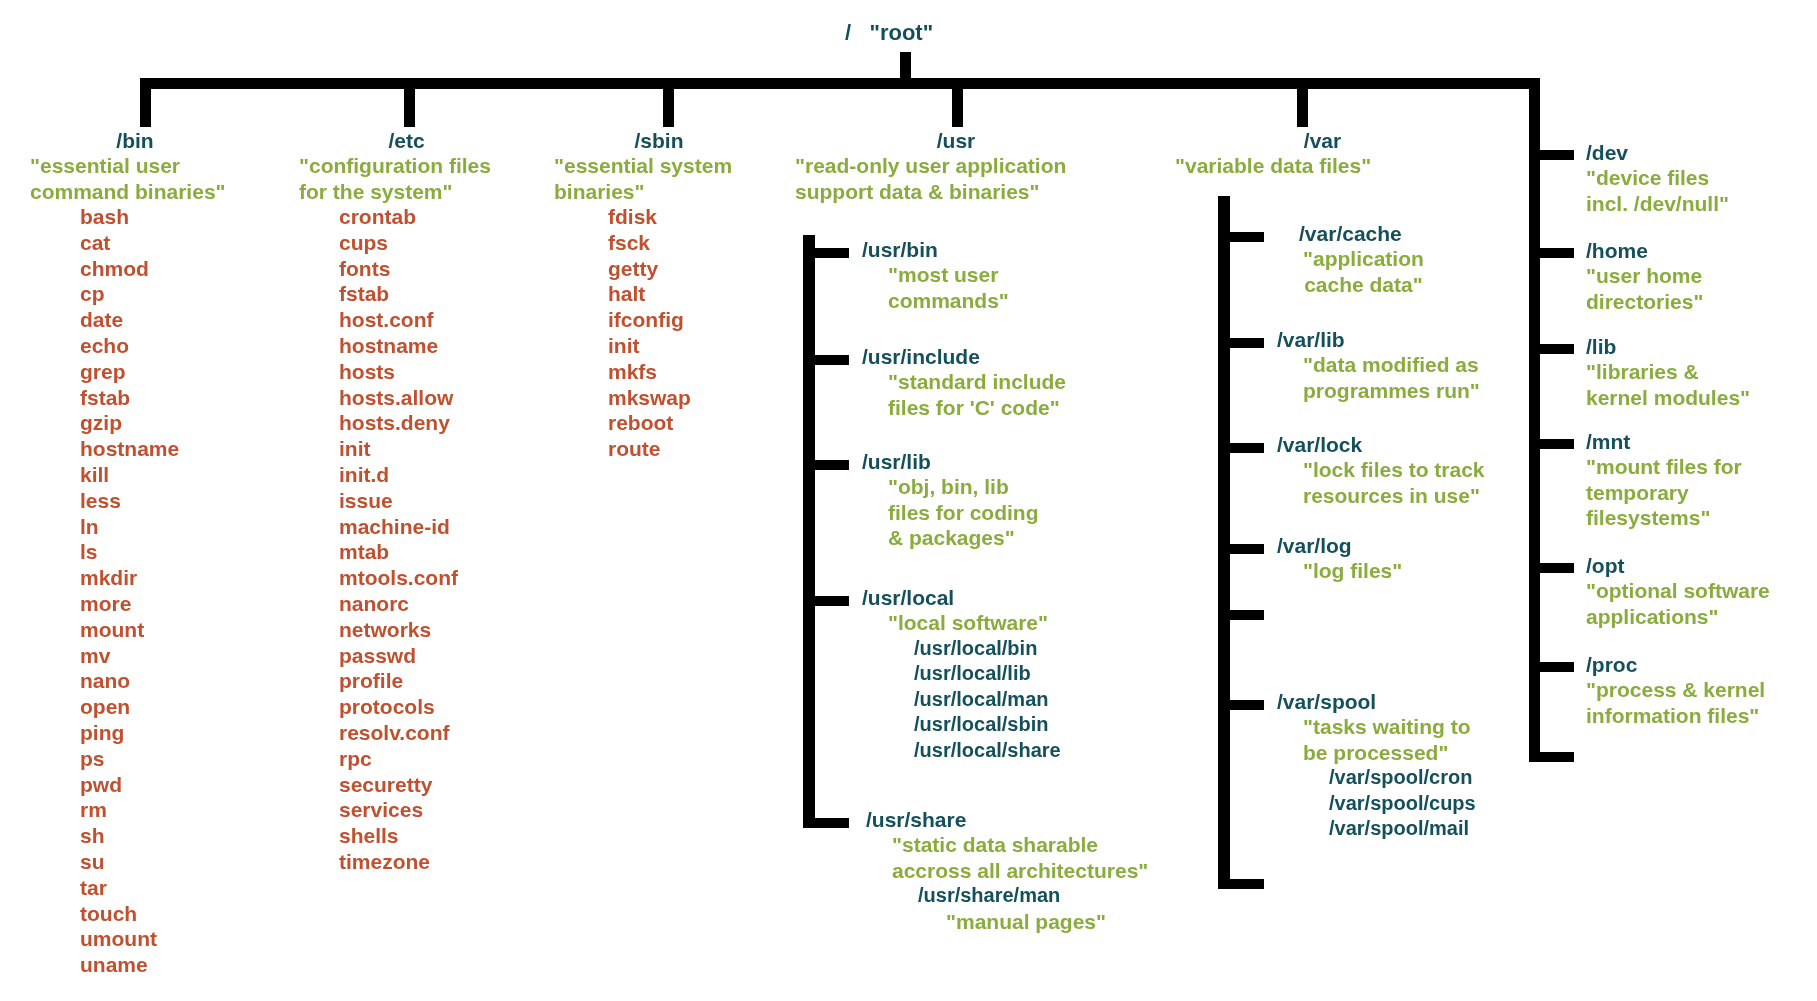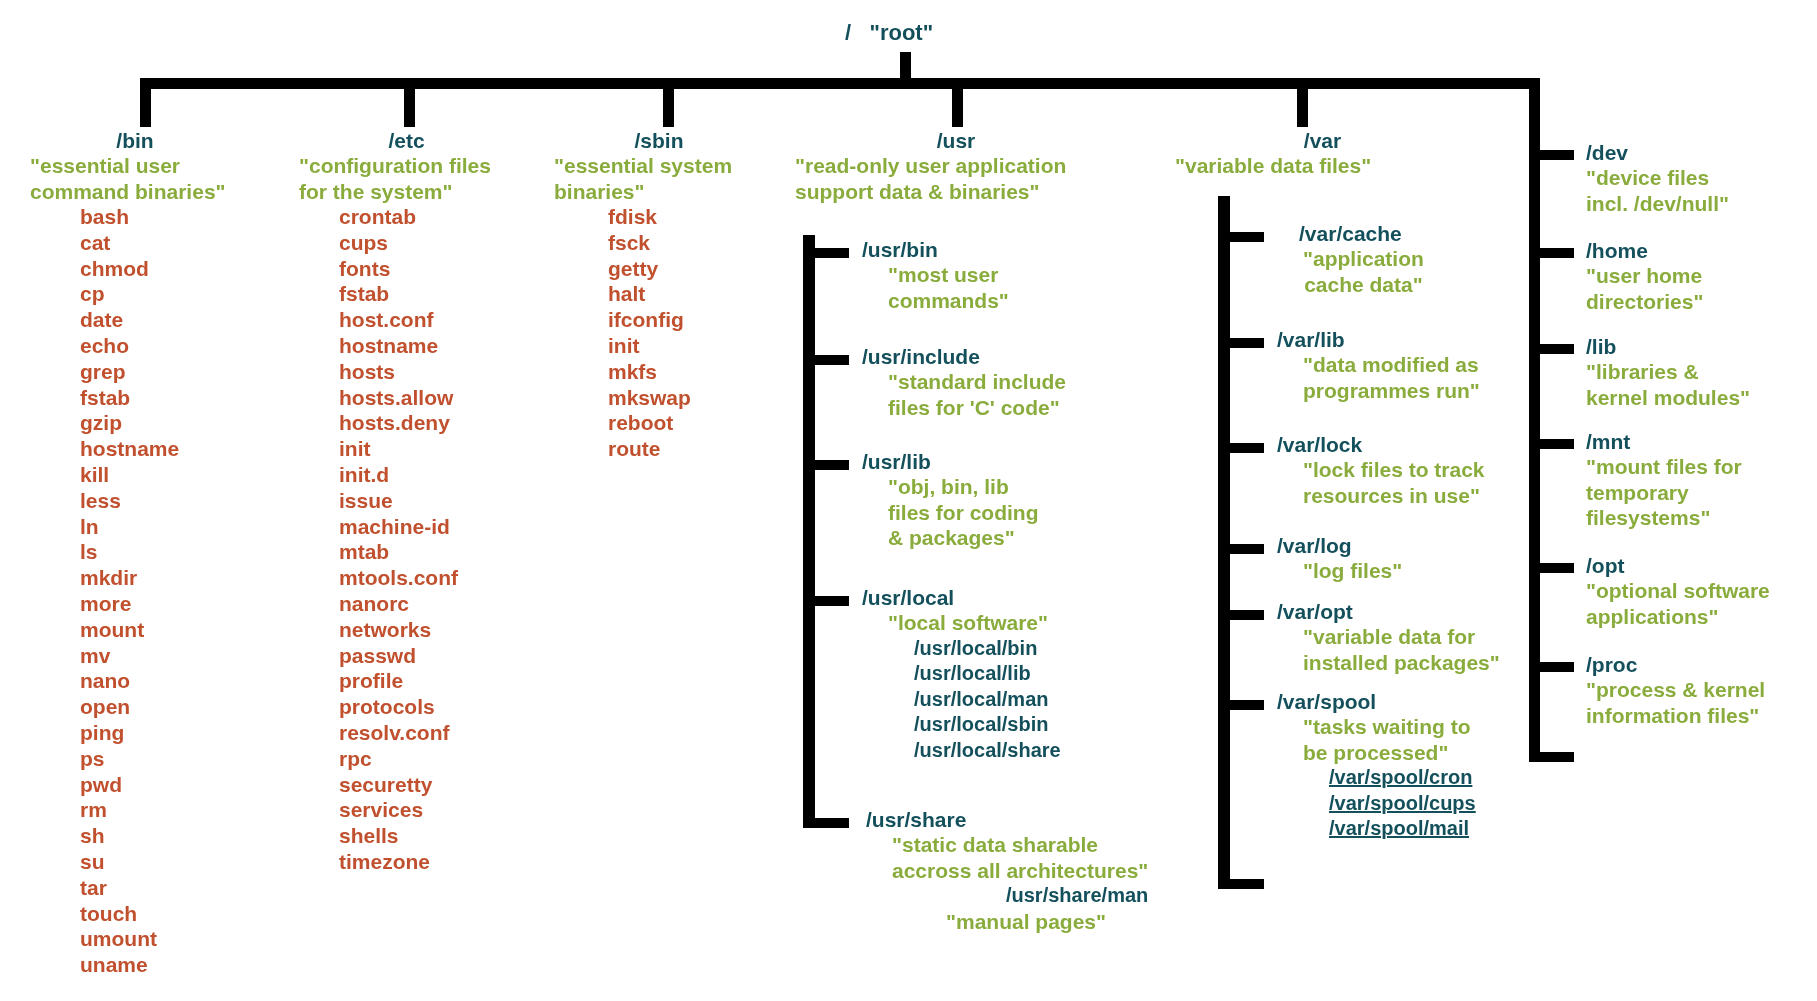--- a/index.html
+++ b/index.html
@@ -220,21 +220,21 @@
       <div>/usr/local/share</div>
     </div>
   </div>
 
   <div class="node" style="left:866px;top:807px;">
     <div class="dir">/usr/share</div>
     <div class="desc" style="padding-left:26px;">
       <div>"static data sharable</div>
       <div>accross all architectures"</div>
     </div>
-    <div class="sub" style="padding-left:52px;text-align:right;">
+    <div class="sub" style="padding-left:52px;">
       <div>/usr/share/man</div>
     </div>
     <div class="desc" style="padding-left:80px;">
       <div>"manual pages"</div>
     </div>
   </div>
 
   <div class="node" style="left:1175px;top:128px;">
     <div class="dir" style="width:295px;text-align:center;">/var</div>
     <div class="desc">
@@ -266,35 +266,28 @@
     </div>
   </div>
 
   <div class="node" style="left:1277px;top:533px;">
     <div class="dir">/var/log</div>
     <div class="desc" style="padding-left:26px;">
       <div>"log files"</div>
     </div>
   </div>
 
-  <div class="node" style="left:1277px;top:599px;">
-    <div class="dir">/var/opt</div>
-    <div class="desc" style="padding-left:26px;">
-      <div>"variable data for</div>
-      <div>installed packages"</div>
-    </div>
-  </div>
 
   <div class="node" style="left:1277px;top:689px;">
     <div class="dir">/var/spool</div>
     <div class="desc" style="padding-left:26px;">
       <div>"tasks waiting to</div>
       <div>be processed"</div>
     </div>
-    <div class="sub" style="padding-left:52px;text-decoration:underline;">
+    <div class="sub" style="padding-left:52px;">
       <div>/var/spool/cron</div>
       <div>/var/spool/cups</div>
       <div>/var/spool/mail</div>
     </div>
   </div>
 
 
   <div class="node" style="left:1586px;top:140px;">
     <div class="dir">/dev</div>
     <div class="desc">

